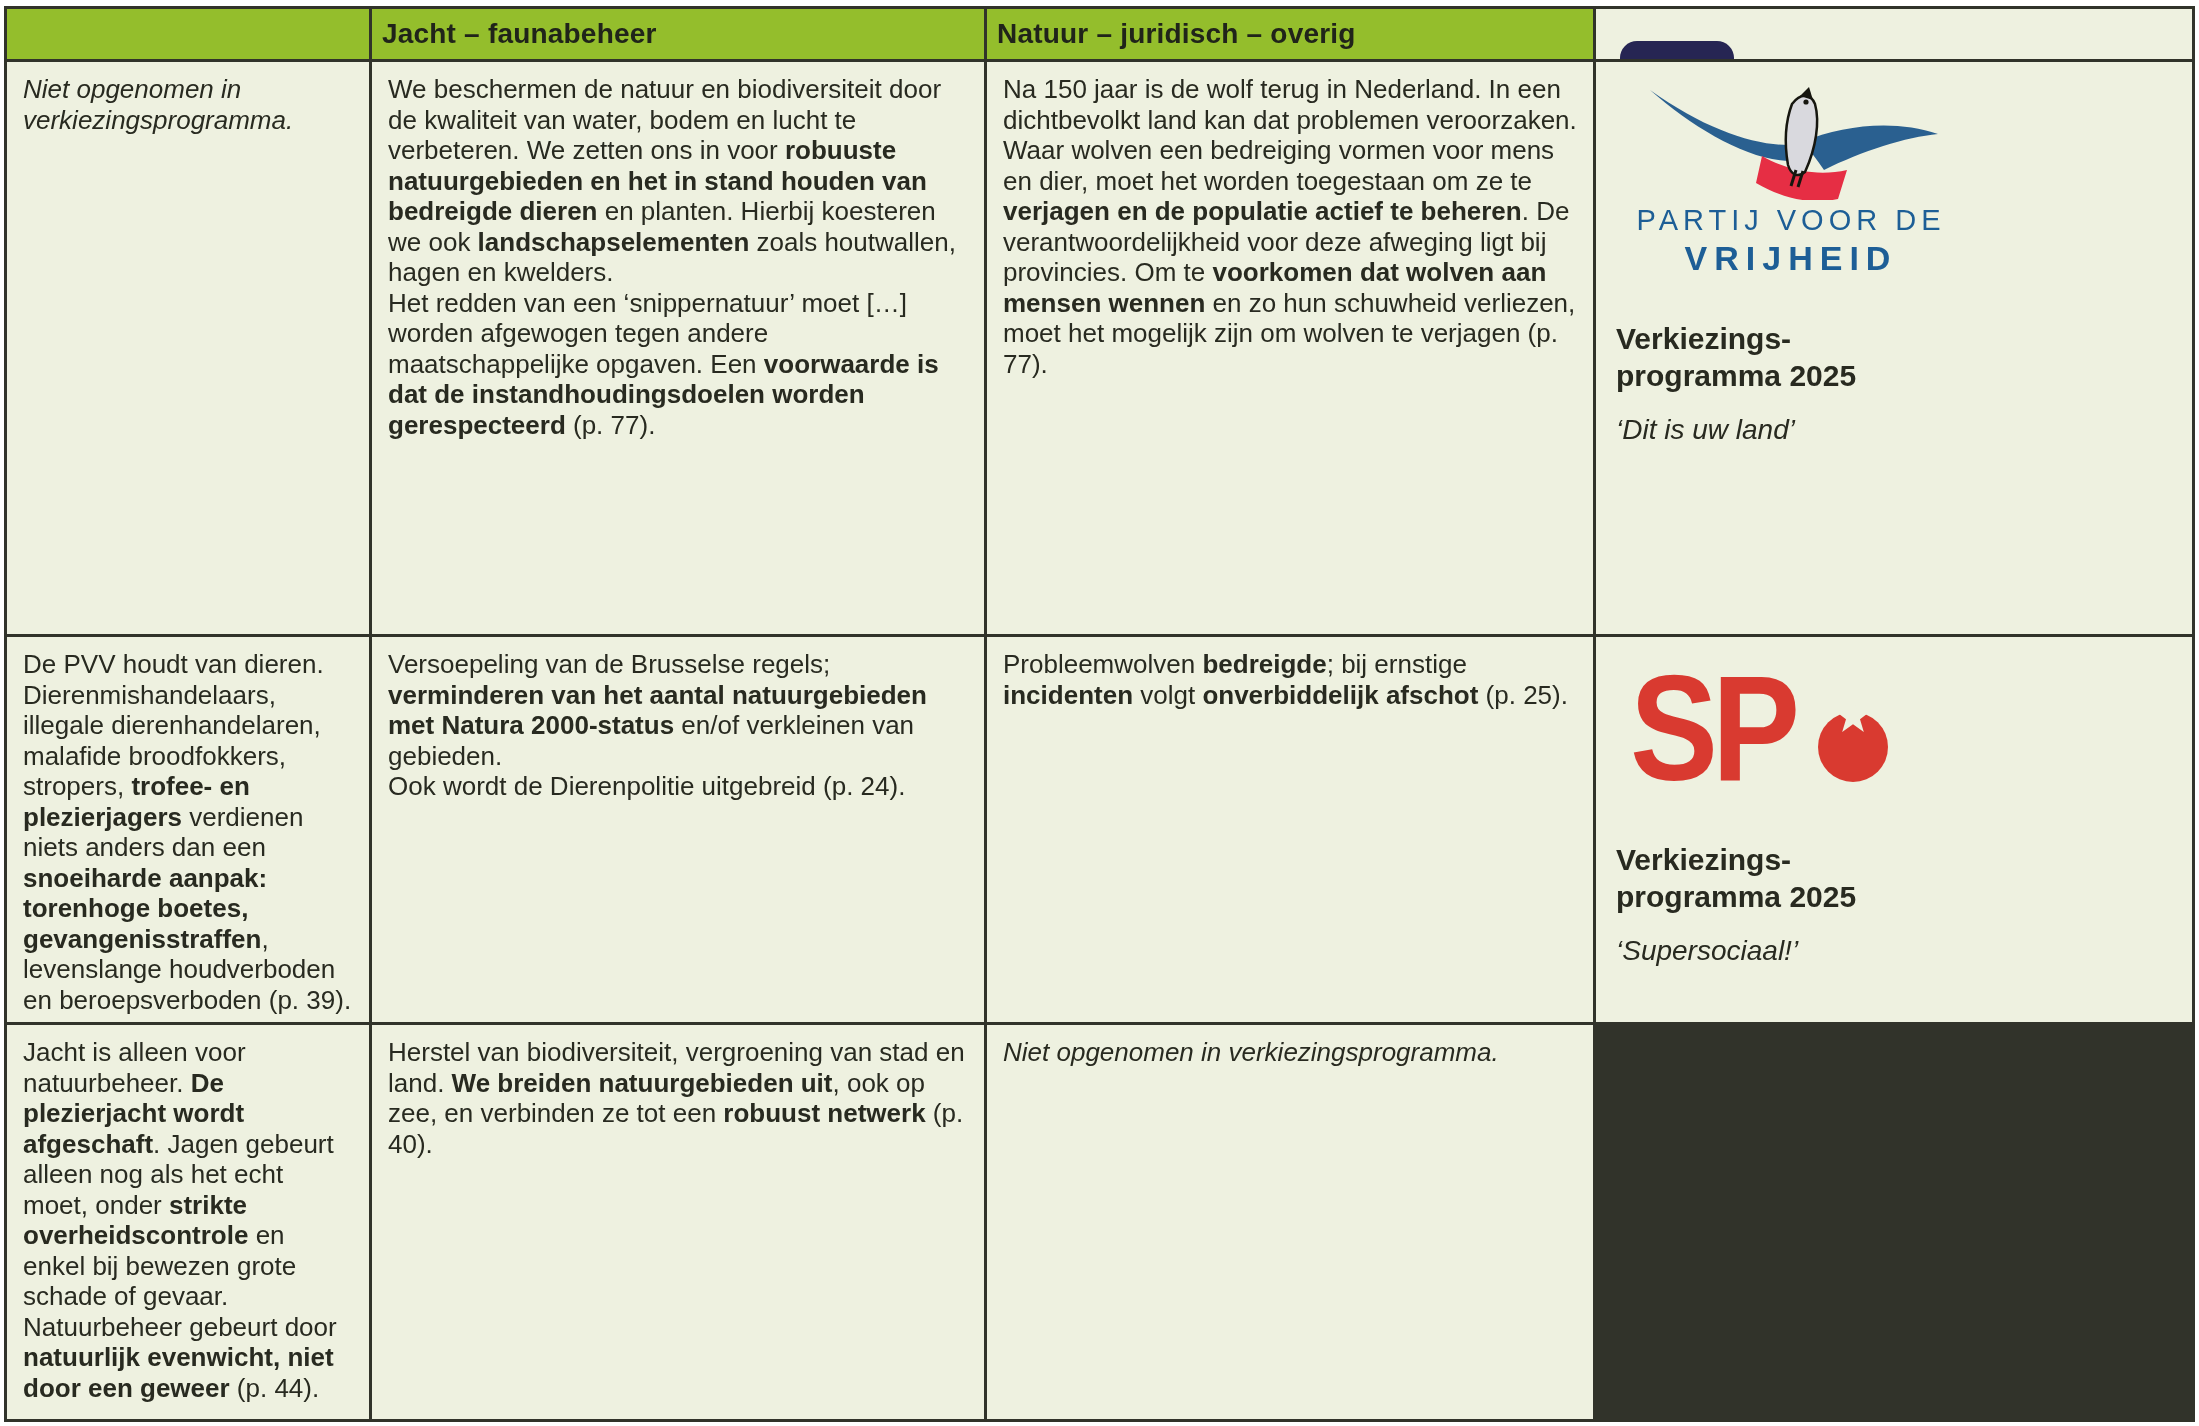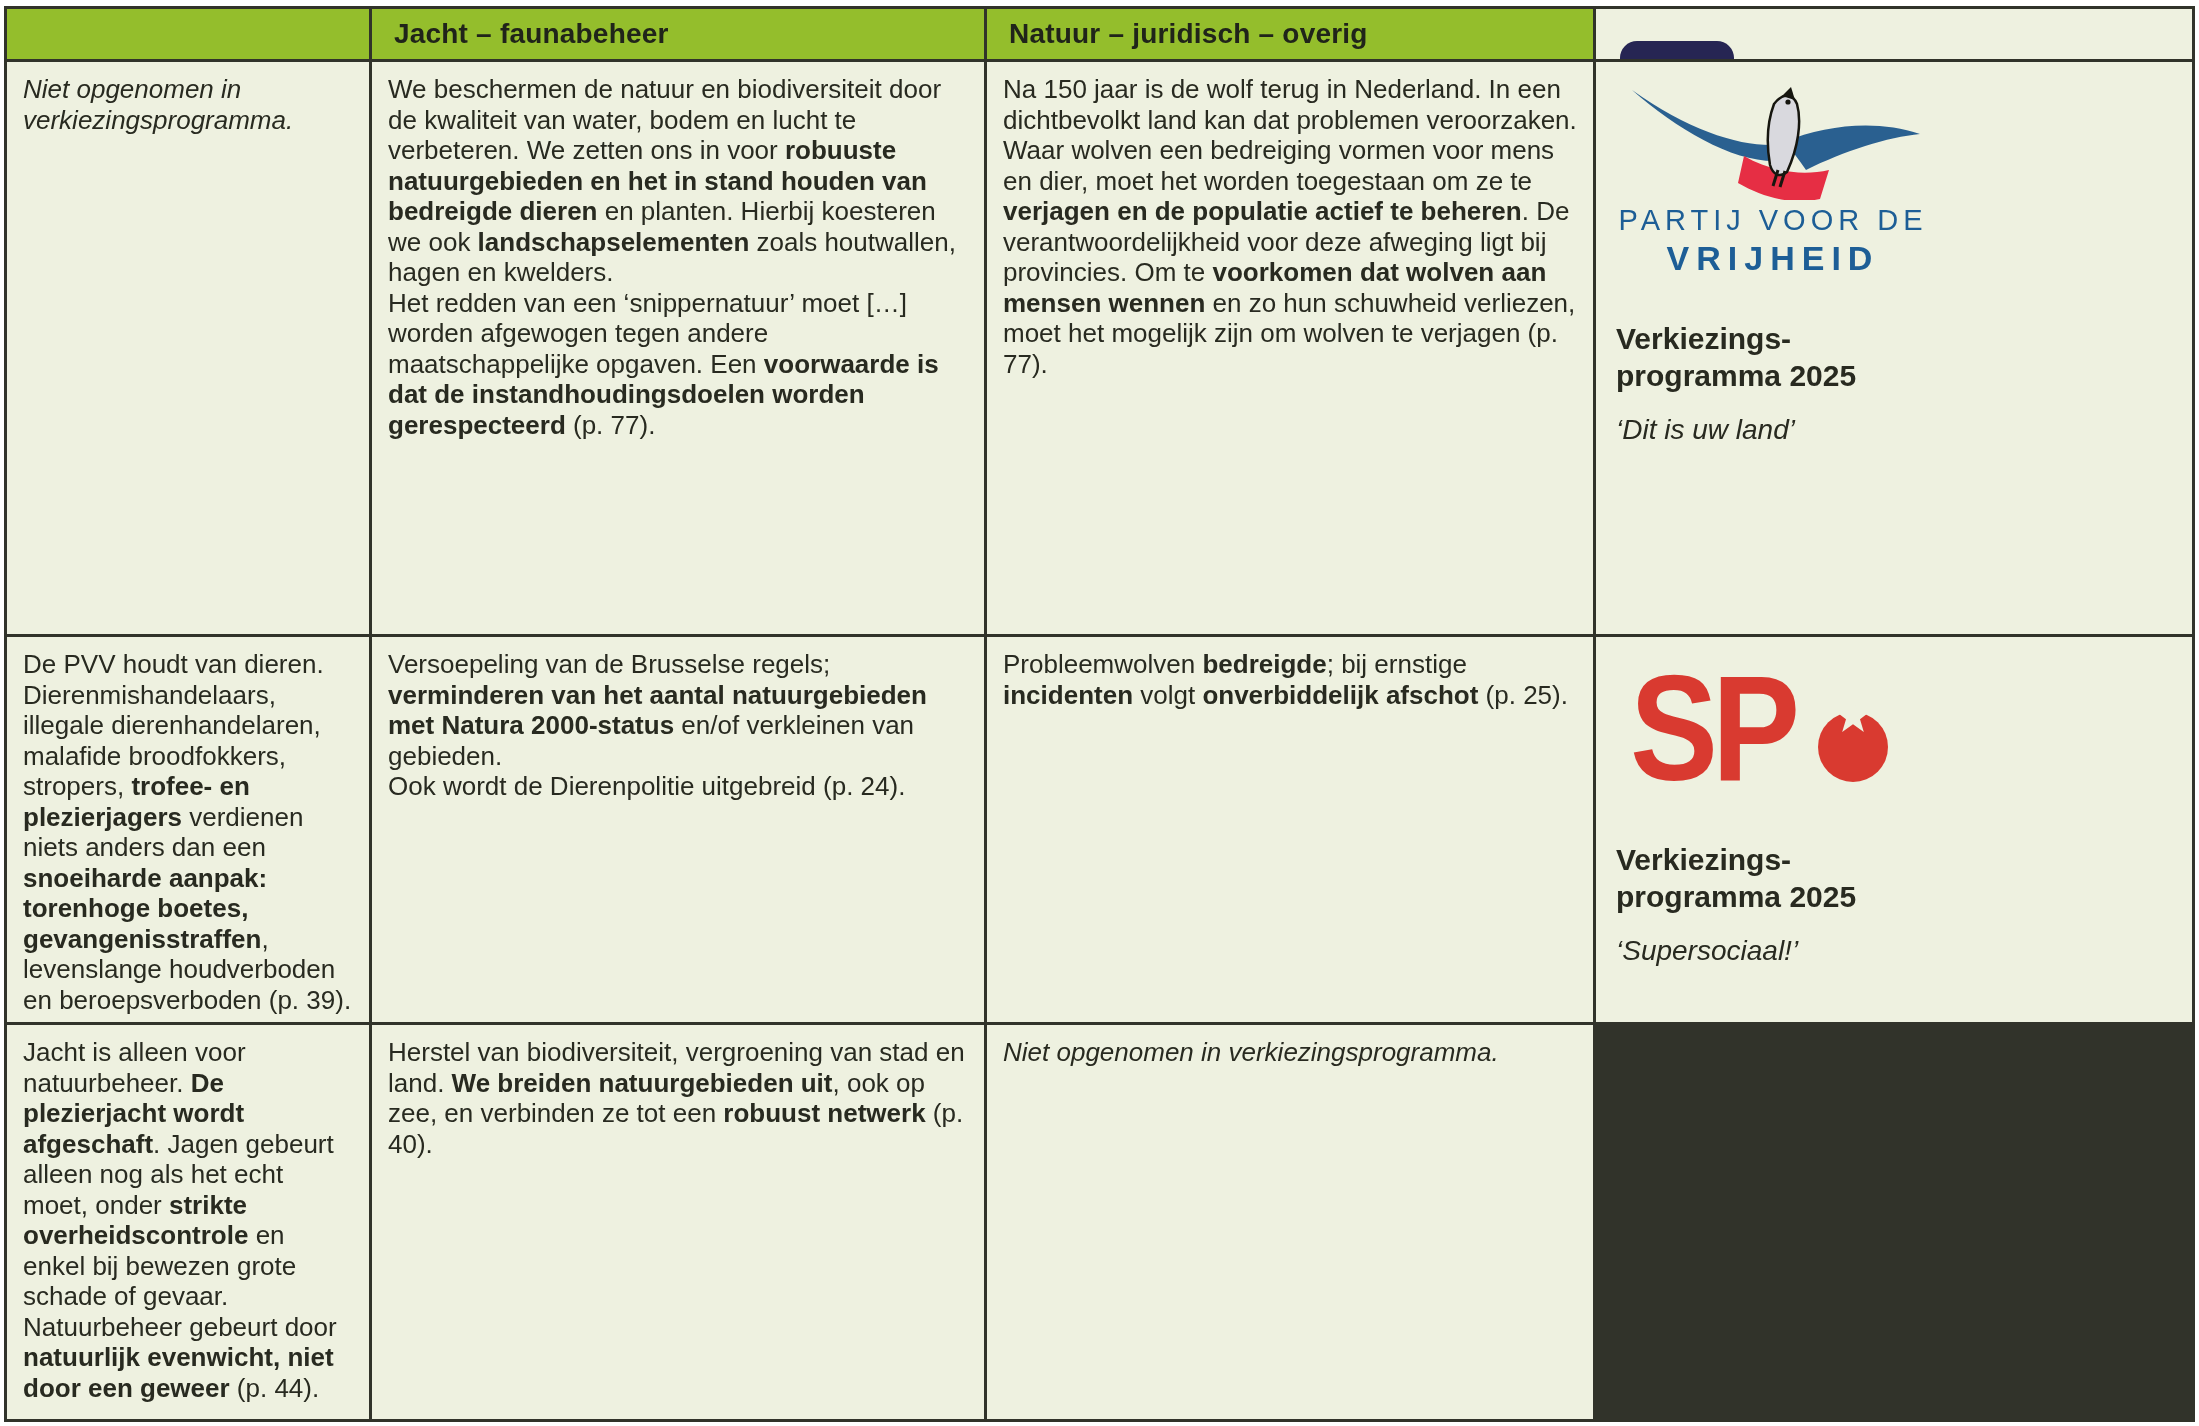--- a/index.html
+++ b/index.html
@@ -15,21 +15,21 @@
     grid-template-columns:362px 612px 606px auto;
     grid-template-rows:50px 572px 385px auto;
     gap:3px;
     background:#31332a;
     border:3px solid #31332a;
   }
   .cell{background:#eef1e0;overflow:hidden;box-sizing:border-box;}
   .cell.header{
     background:#94be2c;
     display:flex;align-items:center;
-    padding:0 22px;
+    padding:0 10px;
     font-weight:700;font-size:28px;color:#20241a;
     letter-spacing:0.2px;
   }
   .cell.body{
     padding:12px 16px 12px 16px;
     font-size:26px;line-height:30.5px;
   }
   .celltext{white-space:pre-wrap;}
   .seg-b{font-weight:700;}
   .seg-i{font-style:italic;}
@@ -50,21 +50,21 @@
     font-size:108px;line-height:0.78;color:#f2f1e6;margin-top:-6px;
   }
   .nsc-sc{
     font-family:"DejaVu Serif","Liberation Serif",serif;font-weight:700;
     font-size:142px;line-height:0.52;color:#262553;
     letter-spacing:-6px;margin-left:2px;margin-bottom:-2px;
   }
   .nsc-program{margin-top:72px;}
 
   
-  .pvv-logo{margin:2px 0 0 2px;width:310px;}
+  .pvv-logo{margin:2px 0 0 20px;width:310px;}
   .pvv-bird{display:block;margin-left:8px;}
   .pvv-word1{
     text-align:center;color:#1d5e96;font-size:29px;letter-spacing:5px;
     margin-top:4px;
   }
   .pvv-word2{
     text-align:center;color:#1d5e96;font-size:34px;font-weight:700;
     letter-spacing:7px;margin-top:2px;
   }
   .pvv-program{margin-top:42px;}

